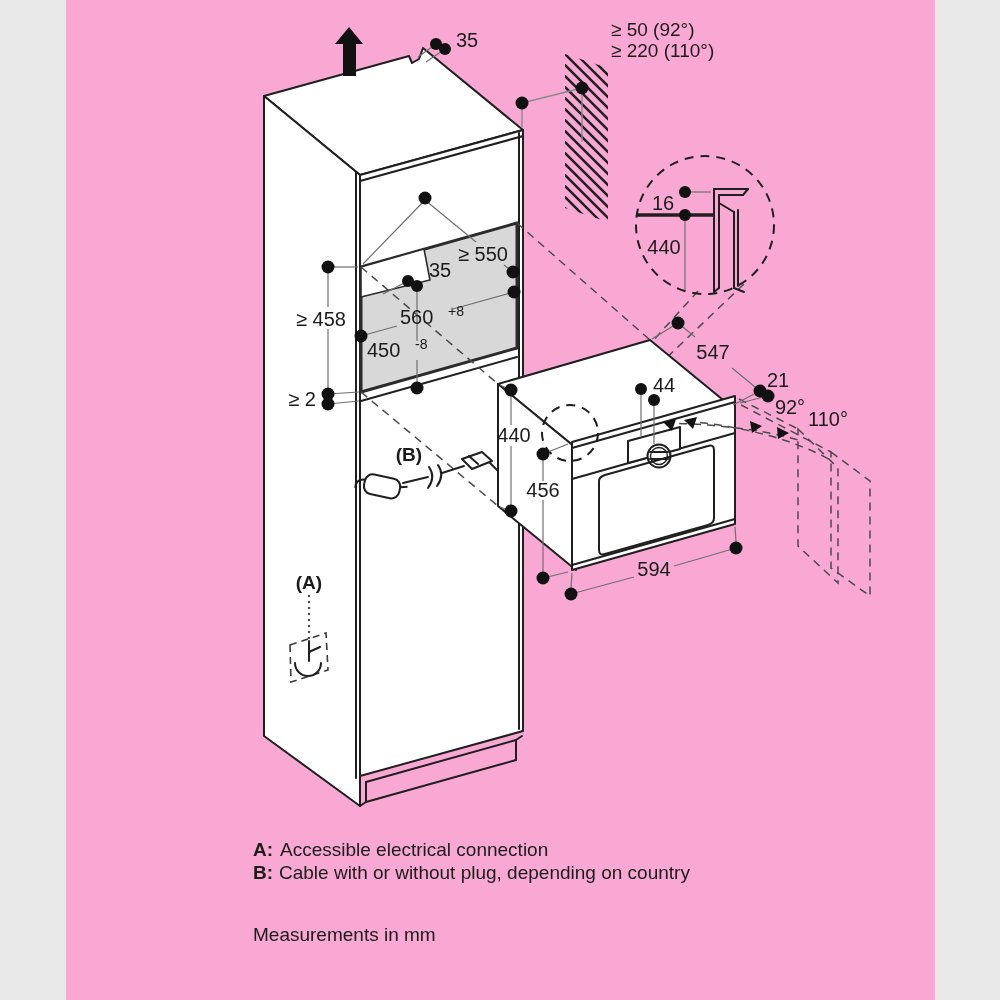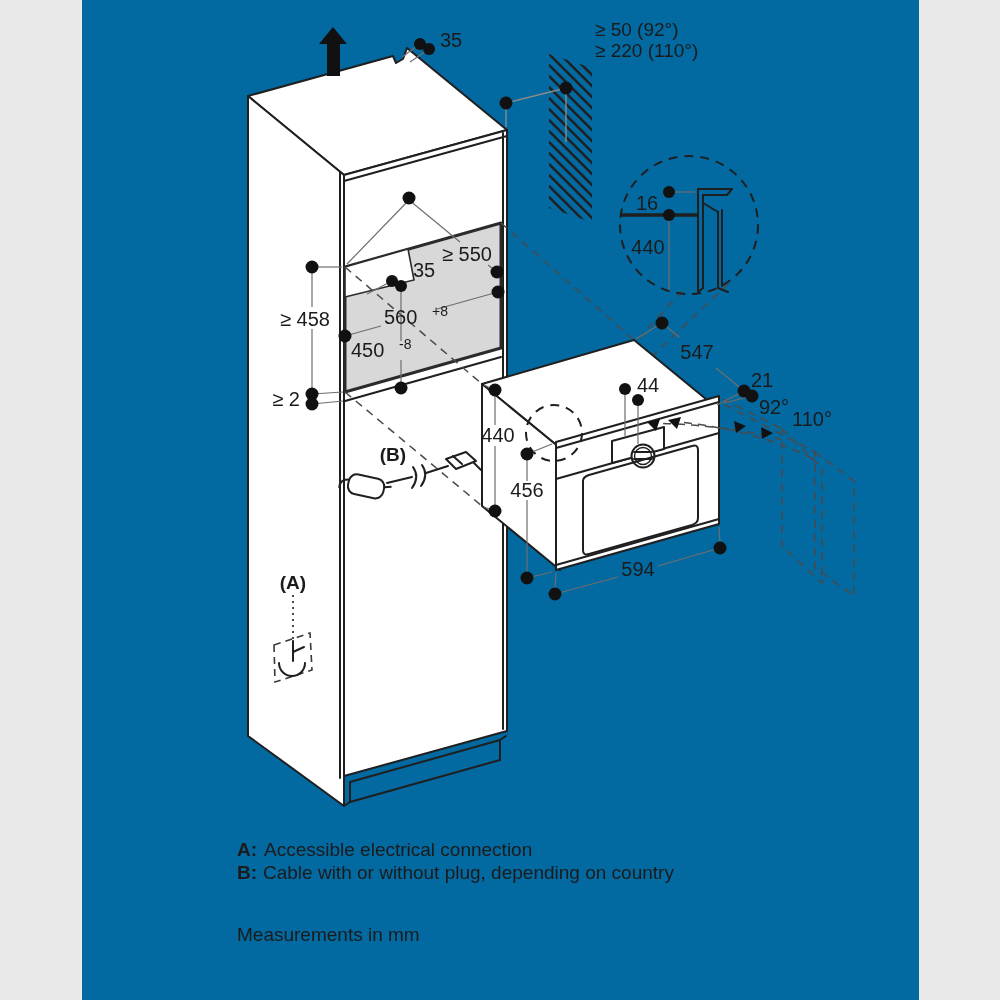--- a/index.html
+++ b/index.html
@@ -1,17 +1,17 @@
 <!DOCTYPE html>
 <html><head>
 <meta charset="utf-8">
 <style>
   html,body{margin:0;padding:0;background:#e9e9e9;}
-  .stage{width:837px;height:1000px;background:#0369a1;position:relative;margin:0 auto;
-         font-family:"Liberation Sans",sans-serif;}
+  .stage{width:837px;height:1000px;background:#f9a8d4;position:relative;margin:0 auto;
+         font-family:"Liberation Sans",sans-serif;padding-left:32px;}
   svg{display:block;}
   .ln{stroke:#1f1f1f;stroke-width:2;fill:none;stroke-linejoin:round;stroke-linecap:round;}
   .lnthin{stroke:#6f6f6f;stroke-width:1.2;fill:none;}
   .lnthin2{stroke:#8a8a8a;stroke-width:1.4;fill:none;}
   .face{fill:#ffffff;stroke:#1f1f1f;stroke-width:2;stroke-linejoin:round;}
   .dash{stroke:#4a4a4a;stroke-width:1.5;fill:none;stroke-dasharray:8 6;}
   .dashb{stroke:#1f1f1f;stroke-width:2;fill:none;stroke-dasharray:9 7;}
   .dot{fill:#111;}
   .arrowhead{fill:#111;}
   .hatch{stroke:#1f1f1f;stroke-width:2.4;}

